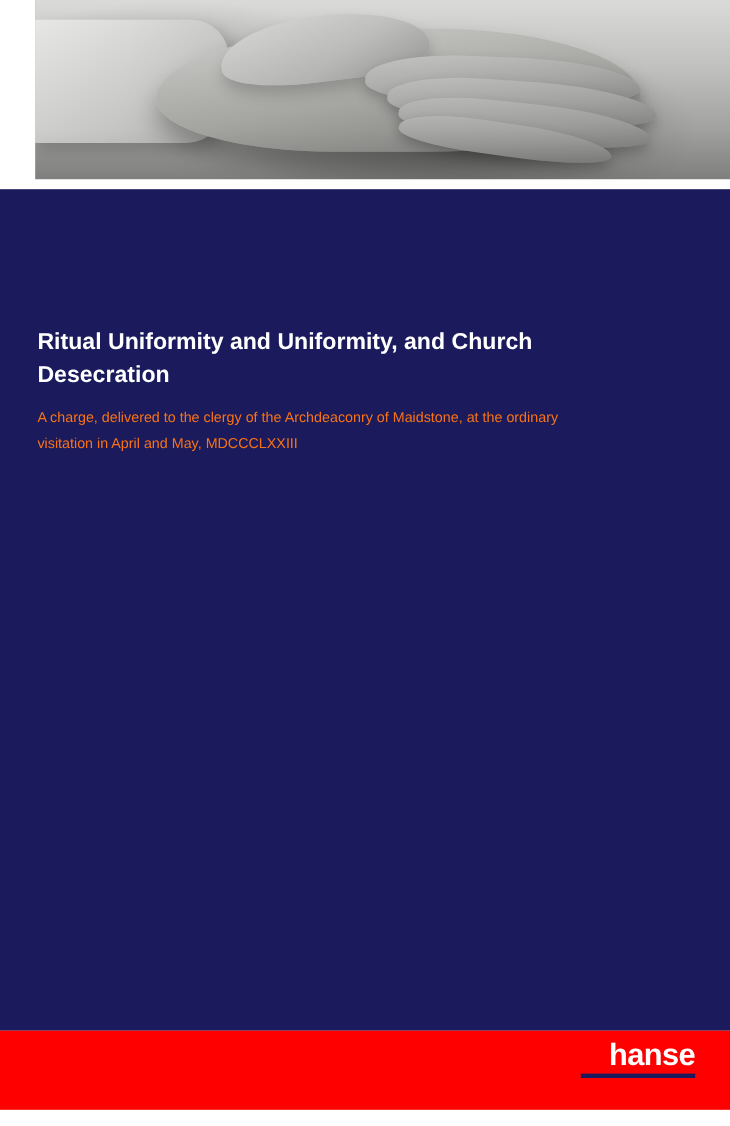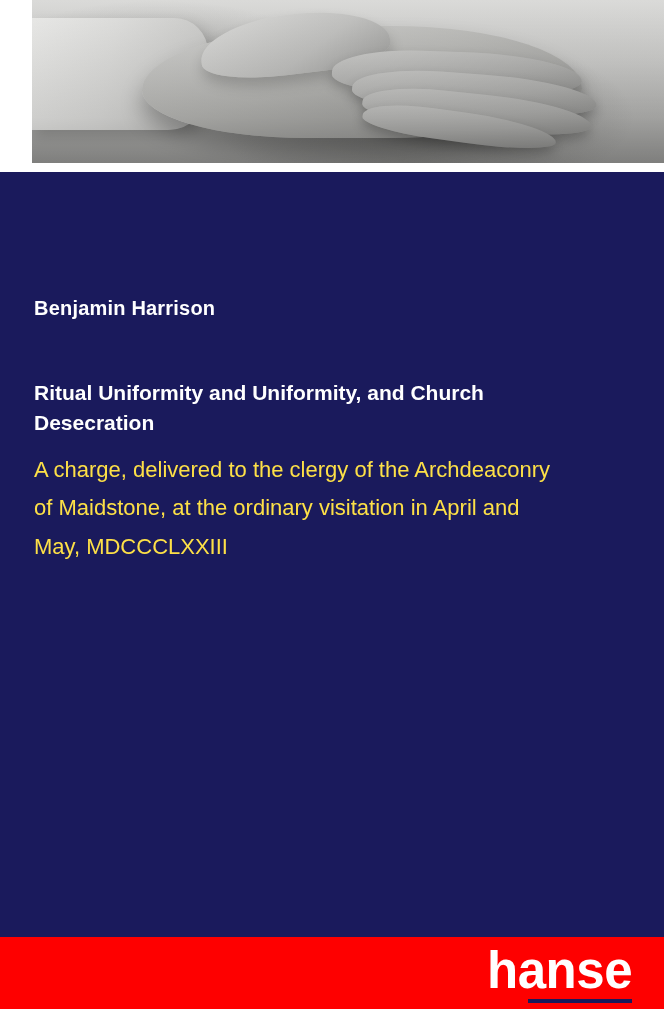--- a/index.html
+++ b/index.html
@@ -124,22 +124,22 @@
   }
   .title {
     color: #ffffff;
     font-size: 21px;
     font-weight: 700;
     line-height: 1.45;
     margin: 0 0 12px 0;
     max-width: 530px;
   }
   .subtitle {
-    color: #fde047;
-    font-size: 22px;
+    color: #f97316;
+    font-size: 13px;
     font-weight: 400;
     line-height: 1.75;
     margin: 0;
     max-width: 520px;
   }
   
   .red-band {
     position: absolute;
     left: 0;
     top: 937px;
@@ -148,21 +148,21 @@
     background: #fe0000;
   }
   .logo {
     position: absolute;
     right: 32px;
     top: 8px;
     text-align: right;
   }
   .logo-text {
     color: #ffffff;
-    font-size: 51px;
+    font-size: 28px;
     font-weight: 700;
     letter-spacing: -0.5px;
     line-height: 1;
     display: block;
   }
   .logo-rule {
     display: block;
     width: 104px;
     height: 4px;
     background: #1a1a5c;
@@ -198,21 +198,20 @@
       <div class="finger f1"></div>
       <div class="finger f2"></div>
       <div class="finger f3"></div>
       <div class="finger f4"></div>
       <div class="shade"></div>
     </div>
   </div>
 
   <div class="navy">
     <div class="meta">
-      <p class="author">Benjamin Harrison</p>
       <h1 class="title">Ritual Uniformity and Uniformity, and Church Desecration</h1>
       <p class="subtitle">A charge, delivered to the clergy of the Archdeaconry of Maidstone, at the ordinary visitation in April and May, MDCCCLXXIII</p>
     </div>
   </div>
 
   <div class="red-band">
     <div class="logo">
       <span class="logo-text">hanse</span>
       <span class="logo-rule"></span>
       <span class="logo-sub"></span>

